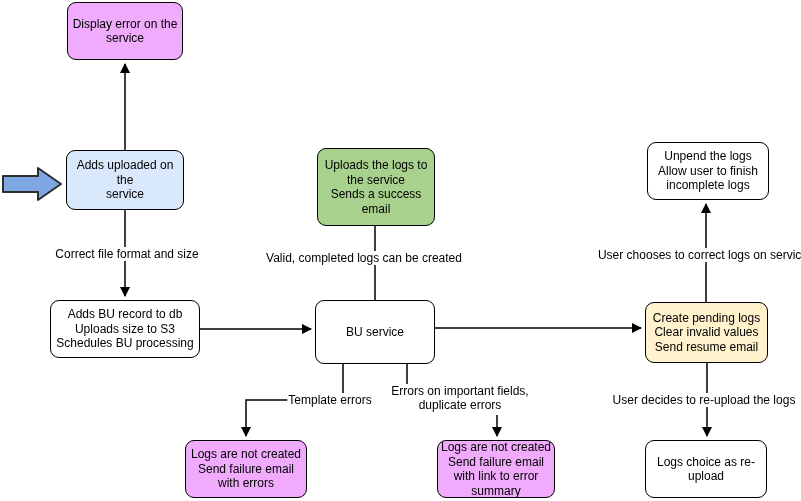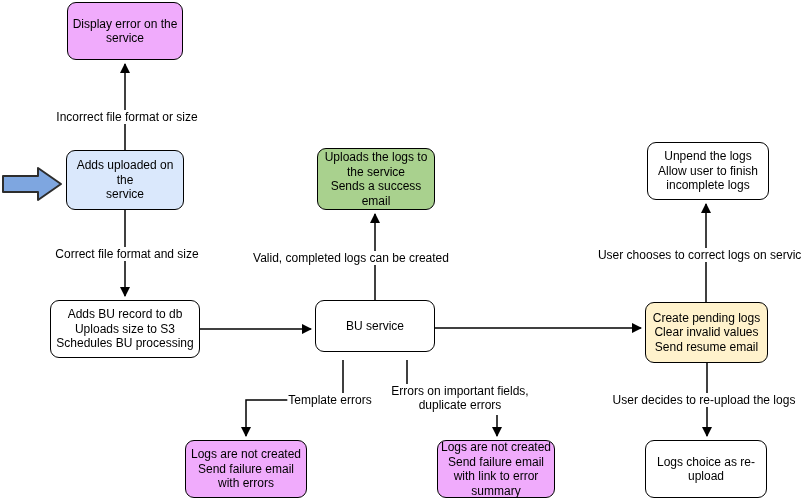--- a/index.html
+++ b/index.html
@@ -50,23 +50,23 @@
   <div class="node pink" style="left:67px;top:2px;width:116px;height:58px">Display error on the
 service</div>
 
   <div class="node blue" style="left:66px;top:150px;width:118px;height:60px">Adds uploaded on the
 service</div>
 
   <div class="node" style="left:50px;top:300px;width:150px;height:58px">Adds BU record to db
 Uploads size to S3
 Schedules BU processing</div>
 
-  <div class="node" style="left:315px;top:300px;width:120px;height:52px">BU service</div>
+  <div class="node" style="left:315px;top:300px;width:120px;height:64px">BU service</div>
 
-  <div class="node green" style="left:317px;top:148px;width:118px;height:62px">Uploads the logs to
+  <div class="node green" style="left:317px;top:148px;width:118px;height:78px">Uploads the logs to
 the service
 Sends a success
 email</div>
 
   <div class="node pink" style="left:185px;top:440px;width:122px;height:58px">Logs are not created
 Send failure email
 with errors</div>
 
   <div class="node pink" style="left:437px;top:440px;width:118px;height:58px">Logs are not created
 Send failure email
@@ -77,25 +77,24 @@
 Clear invalid values
 Send resume email</div>
 
   <div class="node" style="left:647px;top:142px;width:122px;height:58px">Unpend the logs
 Allow user to finish
 incomplete logs</div>
 
   <div class="node" style="left:645px;top:440px;width:122px;height:58px">Logs choice as re-
 upload</div>
 
-  <div class="edge-label nowrap" style="left:127px;top:117px">Incorrect file format or size</div>
 
   <div class="edge-label nowrap" style="left:127px;top:254px">Correct file format and size</div>
 
-  <div class="edge-label nowrap" style="left:351px;top:258px">Valid, completed logs can be created</div>
+  <div class="edge-label nowrap" style="left:364px;top:258px">Valid, completed logs can be created</div>
 
 
   <div class="edge-label nowrap" style="left:330px;top:400px">Template errors</div>
 
   <div class="edge-label" style="left:460px;top:398px">Errors on important fields,
 duplicate errors</div>
 
   <div class="edge-label nowrap" style="left:703px;top:255px">User chooses to correct logs on service</div>
 
   <div class="edge-label nowrap" style="left:704px;top:400px">User decides to re-upload the logs</div>

